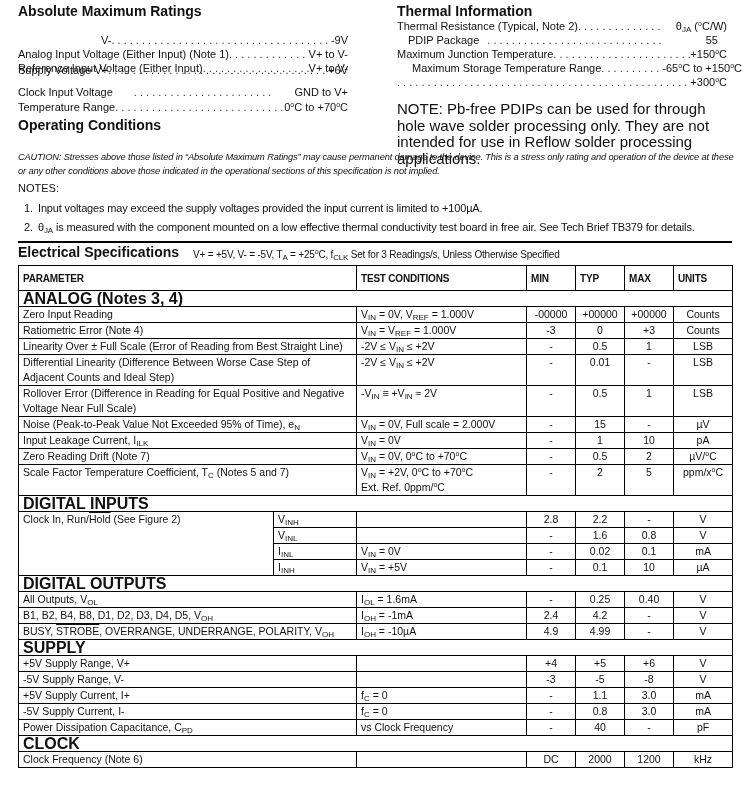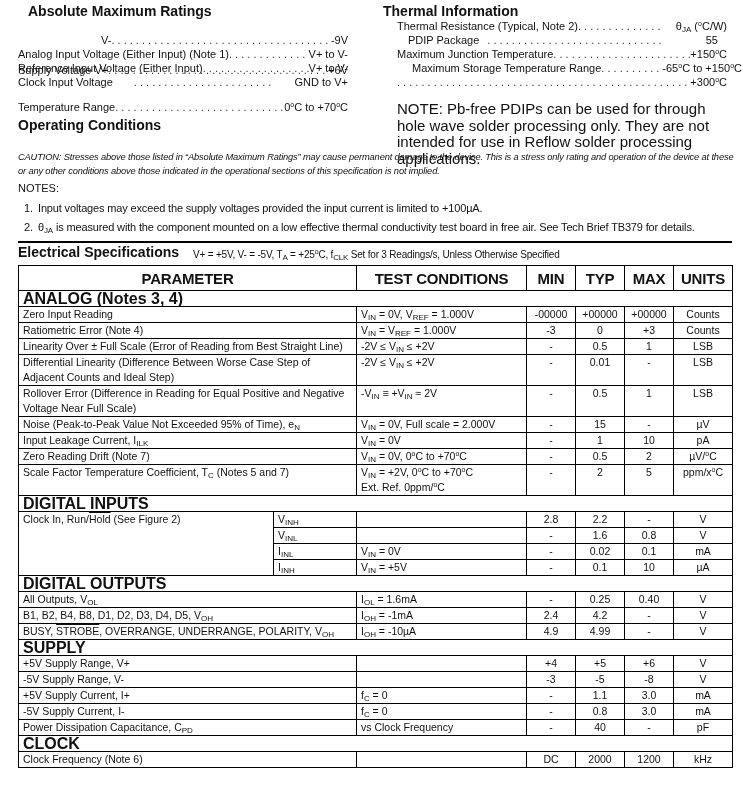--- a/index.html
+++ b/index.html
@@ -16,64 +16,64 @@
   .note-block { position: absolute; left: 397px; top: 101px; width: 340px; font-size: 15px; line-height: 16.5px; }
   .caution { position: absolute; left: 18px; top: 150px; width: 720px; font-size: 9.3px; font-style: italic; line-height: 14px; letter-spacing: -0.15px; }
   .notes-h { position: absolute; left: 18px; top: 182px; font-size: 11px; }
   .notes-list { position: absolute; left: 24px; top: 199px; font-size: 11px; line-height: 19px; letter-spacing: -0.15px; }
   .notes-list div span.n { display: inline-block; width: 14px; }
   .rule { position: absolute; left: 18px; width: 714px; height: 2px; background: #000; top: 241px; }
   .es-title { position: absolute; left: 18px; top: 244px; font-weight: bold; font-size: 14px; }
   .es-cond { position: absolute; left: 193px; top: 249px; font-size: 10px; letter-spacing: -0.2px; }
   table.spec { position: absolute; left: 18px; top: 265px; width: 714px; border-collapse: collapse; font-size: 10.5px; table-layout: fixed; }
   table.spec td, table.spec th { border: 1px solid #000; padding: 0 4px; line-height: 15px; vertical-align: top; }
-  table.spec th { font-weight: bold; font-size: 15px; height: 24px; vertical-align: middle; text-align: center; letter-spacing: -0.2px; margin-left: 22px; }
+  table.spec th { font-weight: bold; font-size: 10px; height: 24px; vertical-align: middle; text-align: left; letter-spacing: -0.2px; margin-left: 22px; }
   table.spec td.c { text-align: center; }
   table.spec tr.sec td { font-weight: bold; font-size: 16px; }
   table.spec tr.r2 td { height: 30px; }
   .ov { text-decoration: overline; }
 </style>
 </head>
 <body>
 
-<div class="h2" style="left:28px;top:3px;">Absolute Maximum Ratings</div>
+<div class="h2" style="left:18px;top:3px;">Absolute Maximum Ratings</div>
 <div class="kv" style="left:18px;top:18px;width:330px;margin-top:44px;">
   <span class="k">Supply Voltage V+</span>
     <span class="dots"></span>
     <span class="v">+6V</span>
 </div>
 <div class="kv" style="left:101px;top:32px;width:247px;">
   <span class="k">V-</span>
     <span class="dots"></span>
     <span class="v">-9V</span>
 </div>
 <div class="kv" style="left:18px;top:46px;width:330px;">
   <span class="k">Analog Input Voltage (Either Input) (Note 1)</span>
     <span class="dots"></span>
     <span class="v">V+ to V-</span>
 </div>
 <div class="kv" style="left:18px;top:60px;width:330px;">
   <span class="k">Reference Input Voltage (Either Input)</span>
     <span class="dots"></span>
     <span class="v">V+ to V-</span>
 </div>
-<div class="kv" style="left:18px;top:74px;width:330px;gap:21px;">
+<div class="kv" style="left:18px;top:84px;width:330px;gap:21px;">
   <span class="k">Clock Input Voltage</span>
     <span class="dots"></span>
     <span class="v">GND to V+</span>
 </div>
 
 <div class="h2" style="left:18px;top:91px;margin-top:26px;">Operating Conditions</div>
 <div class="kv" style="left:18px;top:99px;width:330px;">
   <span class="k">Temperature Range</span>
     <span class="dots"></span>
     <span class="v"><span>0</span><sup>o</sup><span>C to +70</span><sup>o</sup><span>C</span></span>
 </div>
 
-<div class="h2" style="left:383px;top:3px;text-align:center;">Thermal Information</div>
+<div class="h2" style="left:397px;top:3px;text-align:center;">Thermal Information</div>
 <div class="kv" style="left:397px;top:18px;width:330px;">
   <span class="k">Thermal Resistance (Typical, Note 2)</span>
     <span class="dots" style="margin-right:14px;"></span>
     <span class="v"><span>θ</span><sub>JA</sub><span> (</span><sup>o</sup><span>C/W)</span></span>
 </div>
 <div class="kv" style="left:408px;top:32px;width:310px;gap:8px;">
   <span class="k">PDIP Package</span>
     <span class="dots" style="margin-right:36px;"></span>
     <span class="v">55</span>
 </div>

